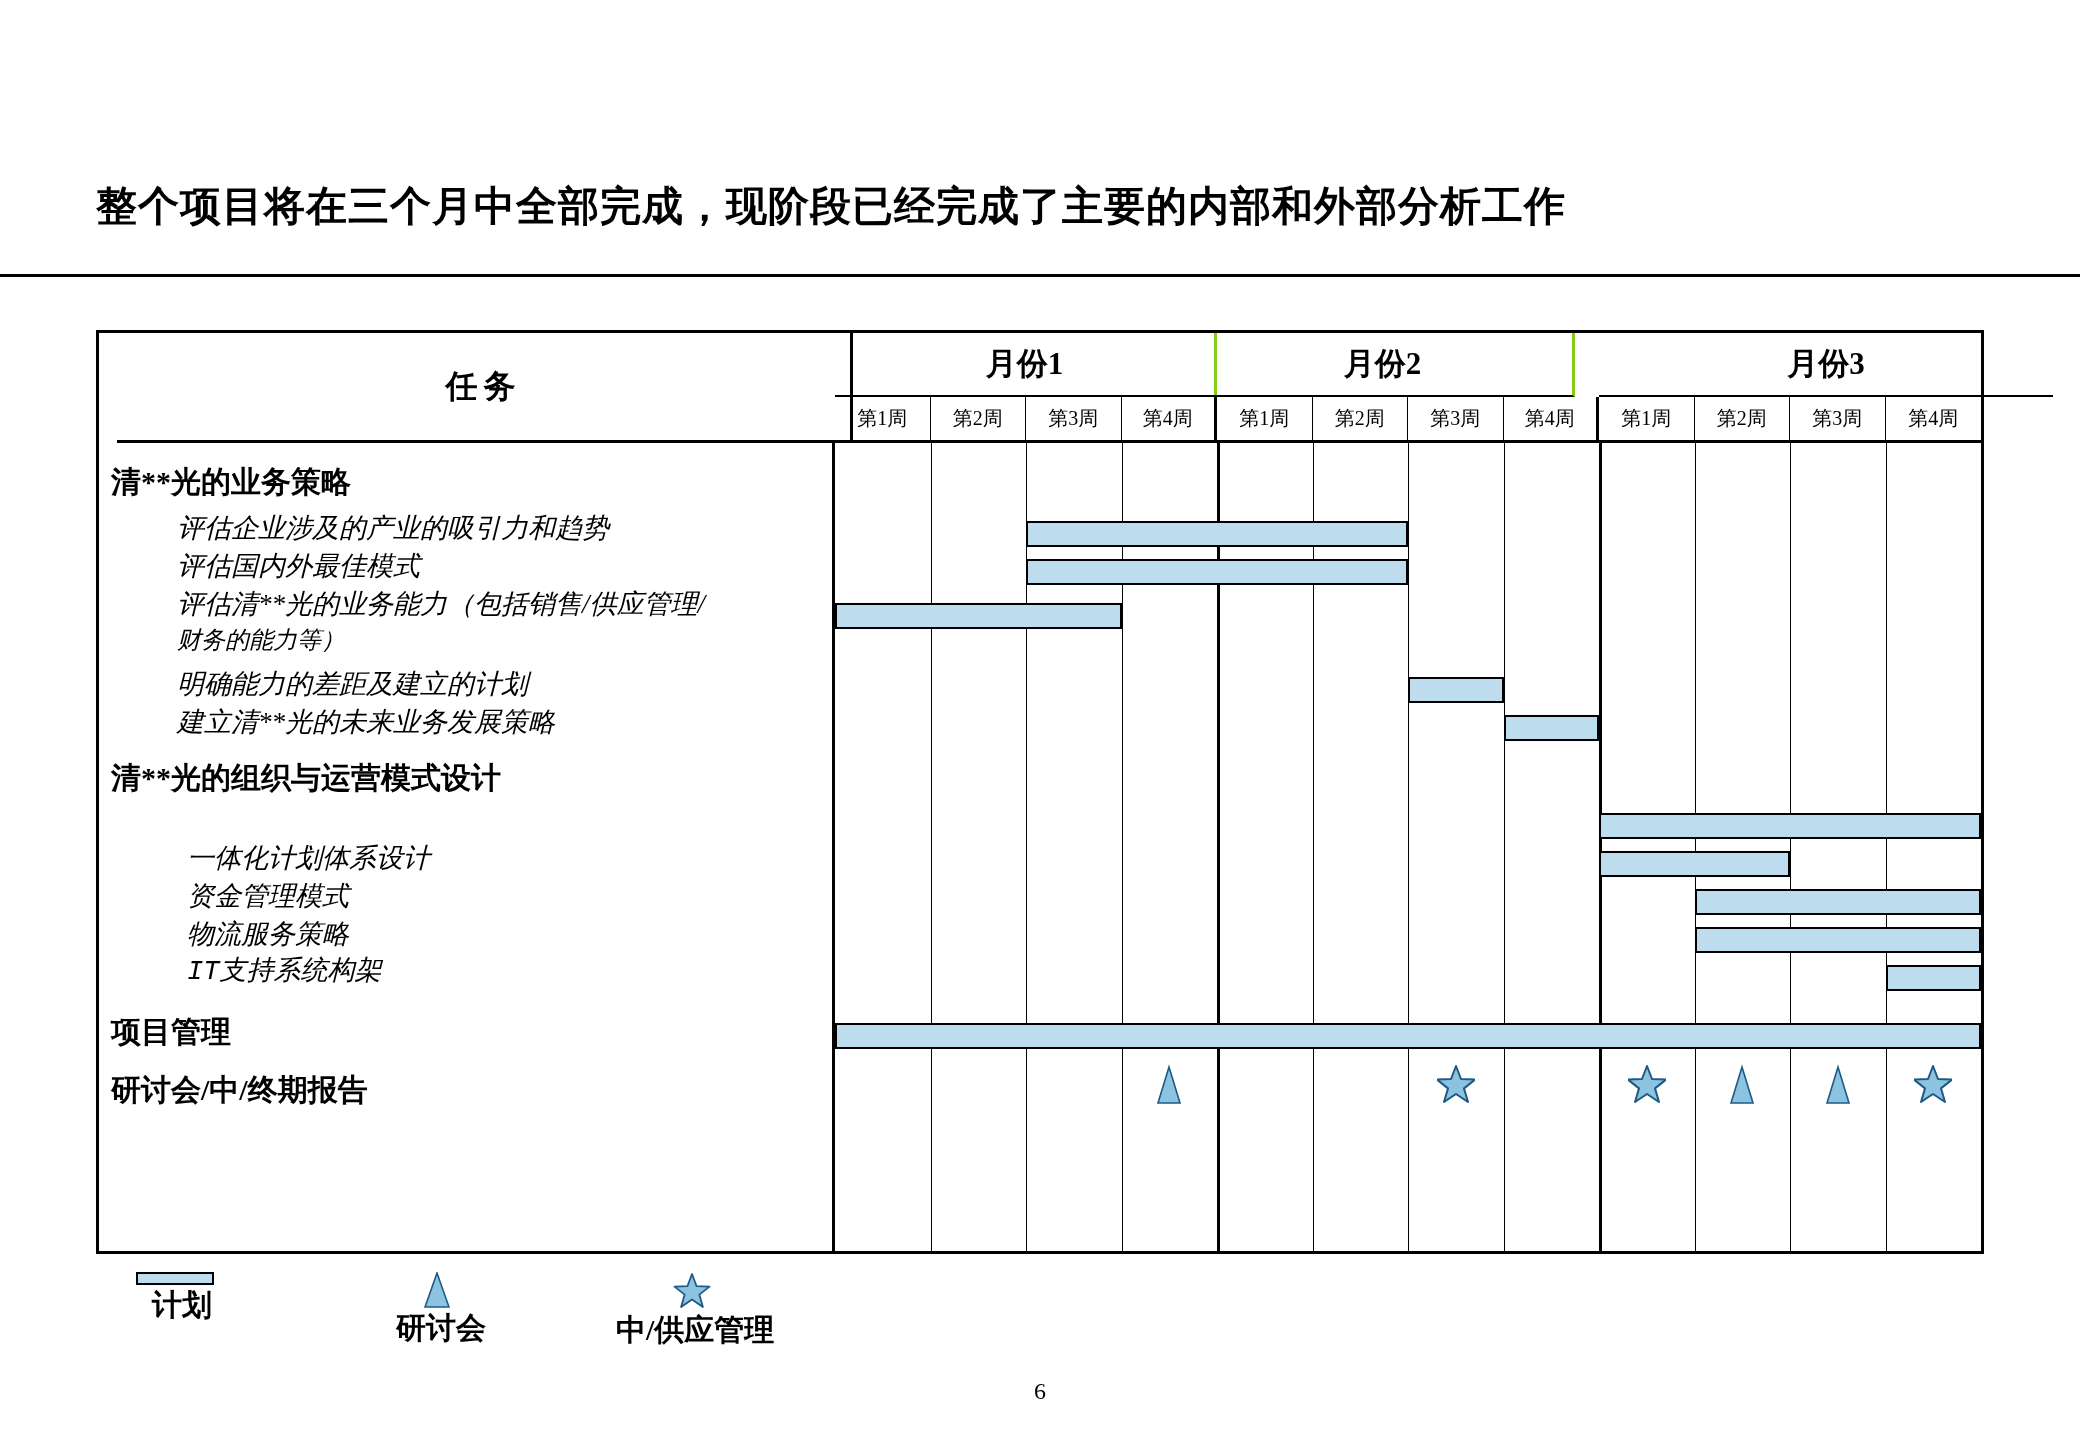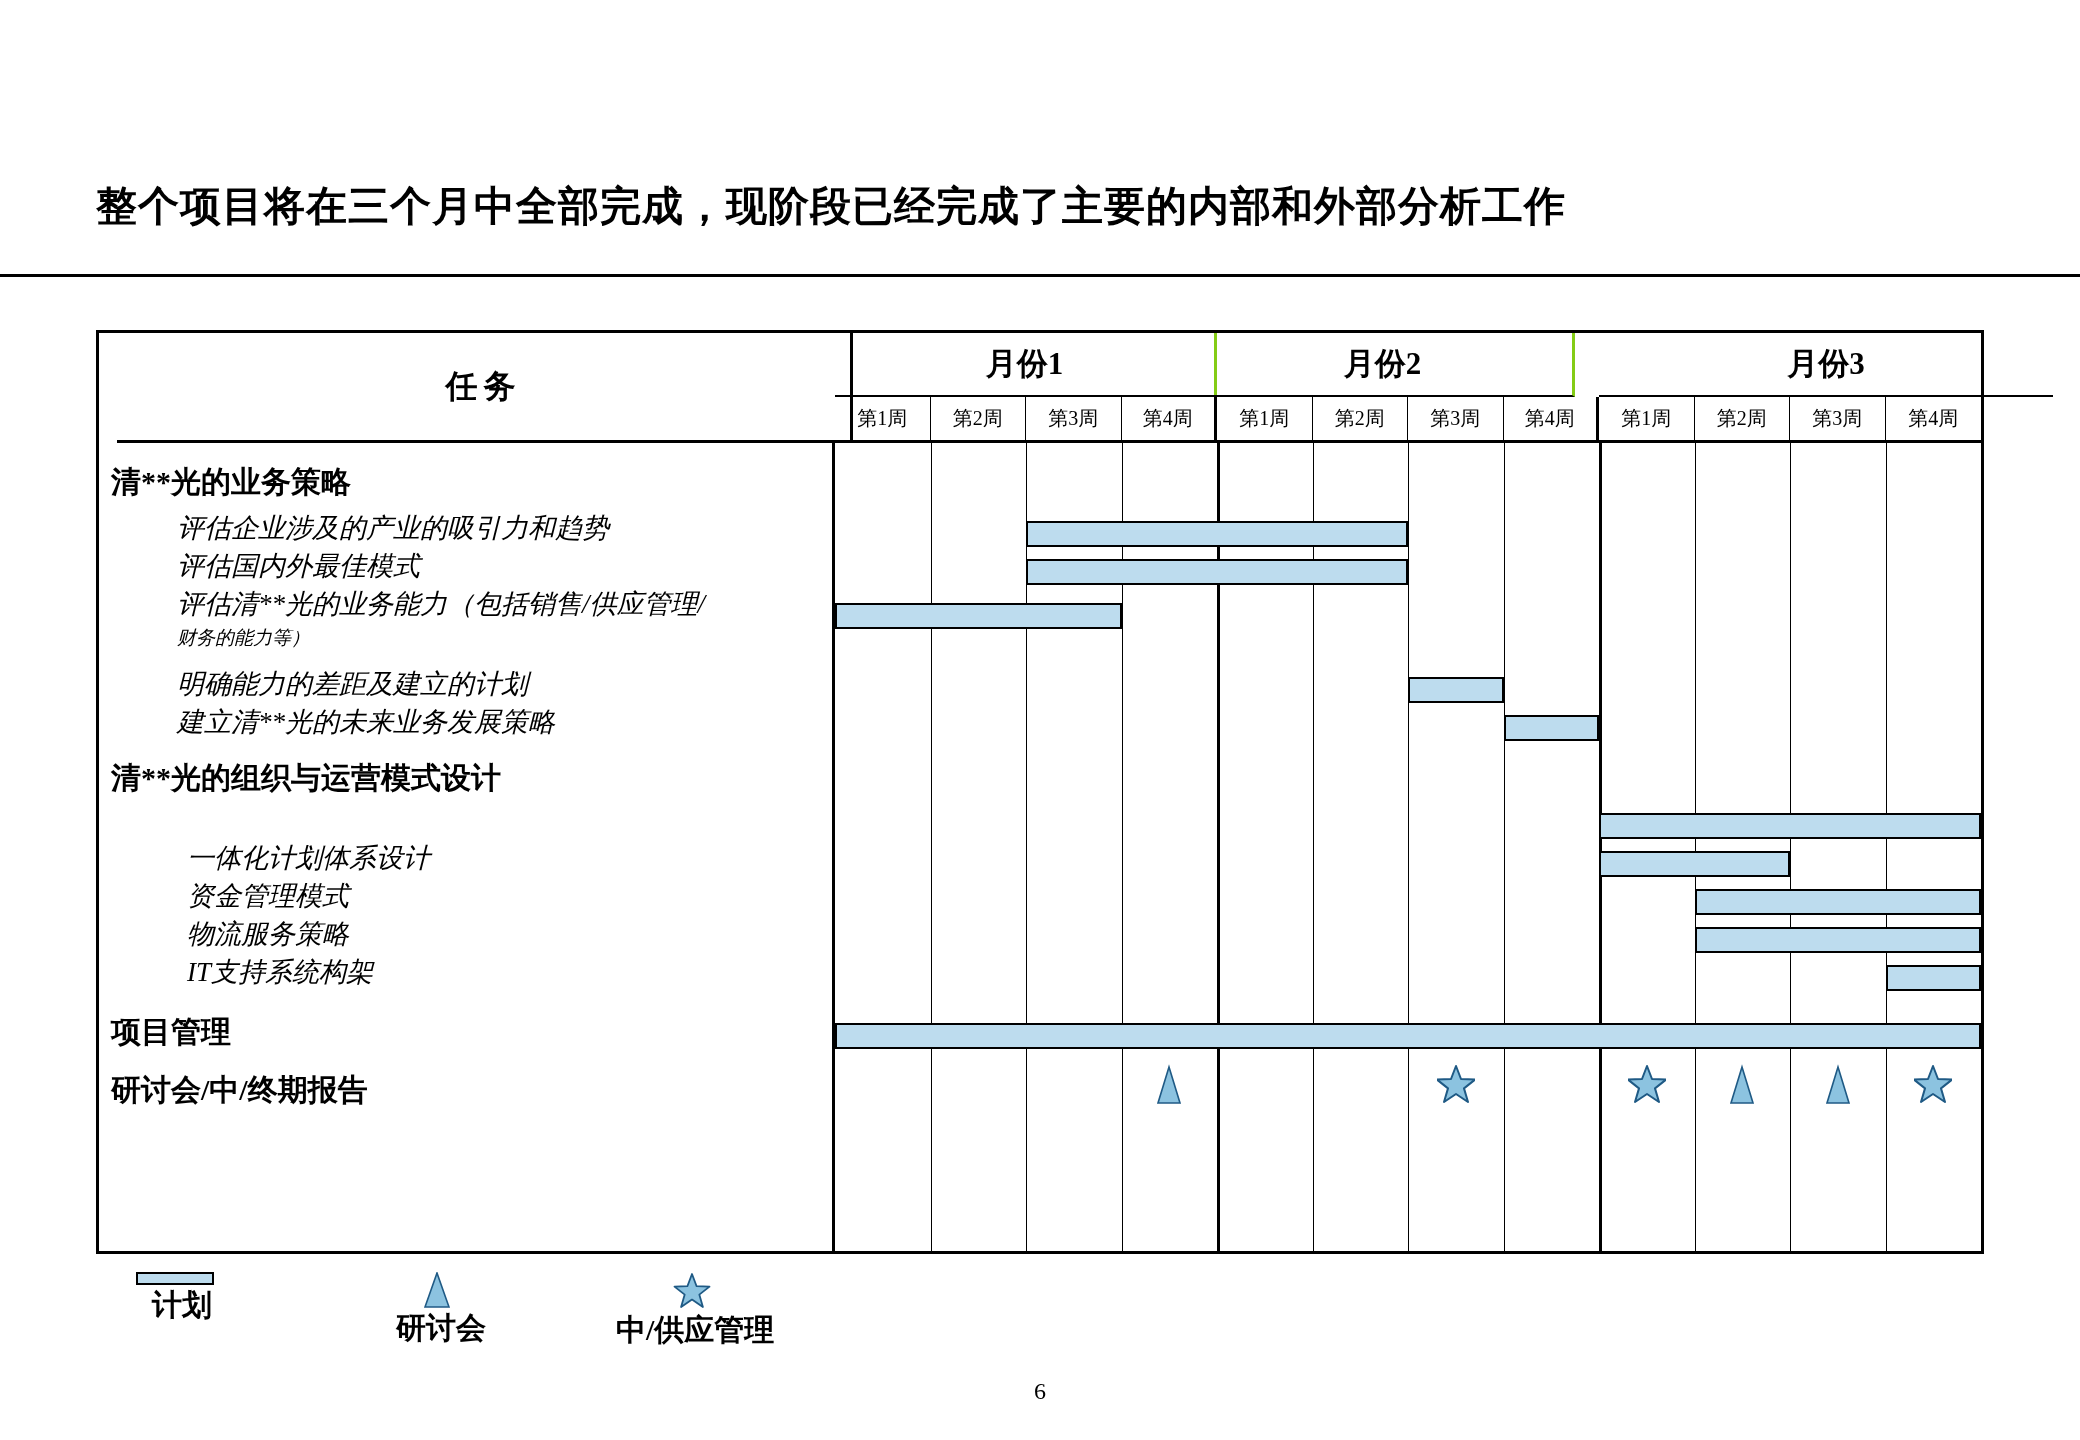--- a/index.html
+++ b/index.html
@@ -153,21 +153,21 @@
     font-size: 27px;
     font-style: italic;
     left: 78px;
   }
   .task-label.sub2 {
     font-size: 27px;
     font-style: italic;
     left: 88px;
   }
   .task-label.cont {
-    font-size: 19px;
+    font-size: 24px;
     font-style: italic;
     left: 78px;
   }
 
   .bar {
     position: absolute;
     background: #bddcee;
     border: 2px solid #000000;
     box-sizing: border-box;
     height: 26px;
@@ -257,21 +257,21 @@
         <div class="task-label sub" style="top: 70px;">评估企业涉及的产业的吸引力和趋势</div>
         <div class="task-label sub" style="top: 108px;">评估国内外最佳模式</div>
         <div class="task-label sub" style="top: 146px;">评估清**光的业务能力（包括销售/供应管理/</div>
         <div class="task-label cont" style="top: 184px;">财务的能力等）</div>
         <div class="task-label sub" style="top: 226px;">明确能力的差距及建立的计划</div>
         <div class="task-label sub" style="top: 264px;">建立清**光的未来业务发展策略</div>
         <div class="task-label group" style="top: 318px;">清**光的组织与运营模式设计</div>
         <div class="task-label sub2" style="top: 400px;">一体化计划体系设计</div>
         <div class="task-label sub2" style="top: 438px;">资金管理模式</div>
         <div class="task-label sub2" style="top: 476px;">物流服务策略</div>
-        <div class="task-label sub2" style="top: 514px;">IT支持系统构架</div>
+        <div class="task-label sub2" style="top: 514px; font-family: Liberation Mono, monospace;">IT支持系统构架</div>
         <div class="task-label group" style="top: 572px;">项目管理</div>
         <div class="task-label group" style="top: 630px;">研讨会/中/终期报告</div>
       </div>
     <div id="grid-col">
         <div class="vline" style="left: 95.5px;"></div>
         <div class="vline" style="left: 191px;"></div>
         <div class="vline" style="left: 286.5px;"></div>
         <div class="vline month" style="left: 382px;"></div>
         <div class="vline" style="left: 477.5px;"></div>
         <div class="vline" style="left: 573px;"></div>

